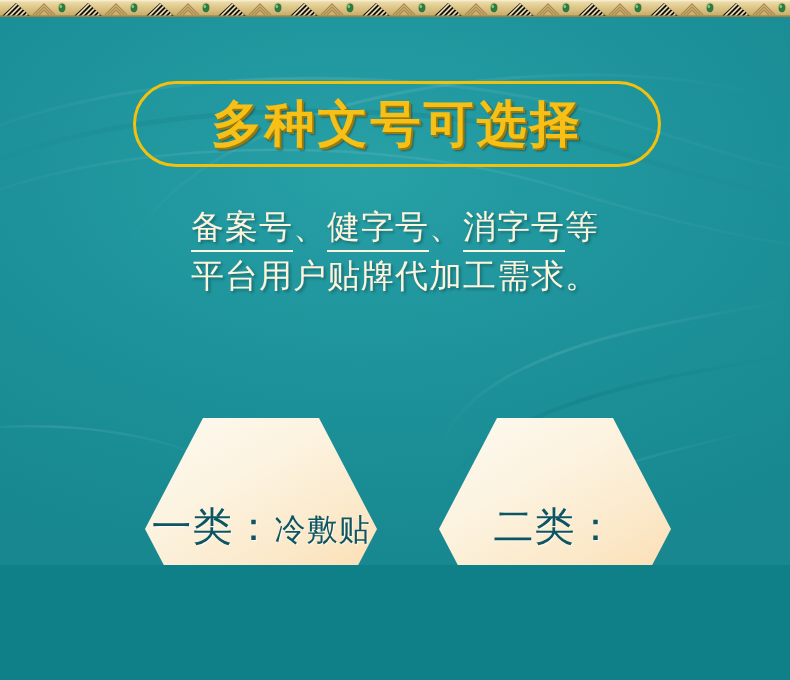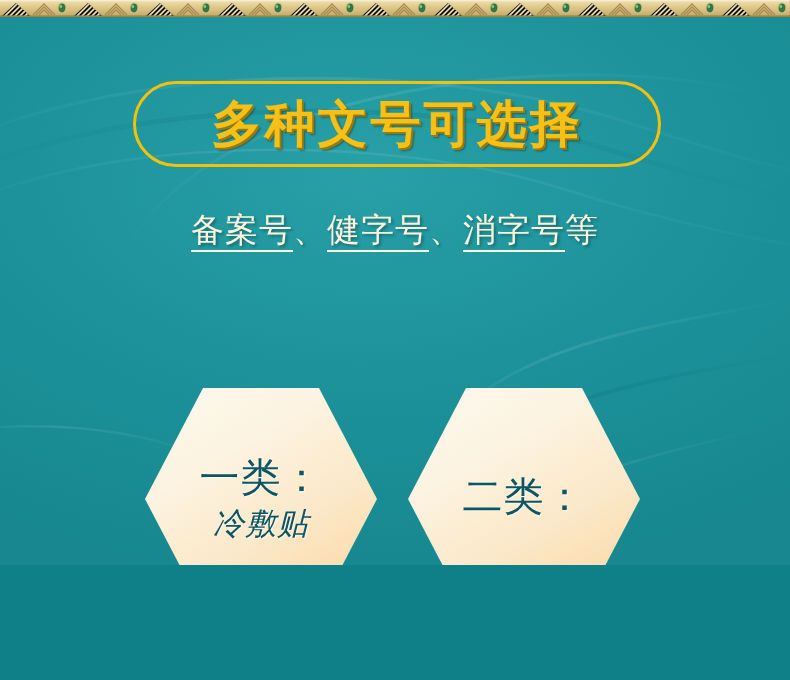--- a/index.html
+++ b/index.html
@@ -77,21 +77,21 @@
 
   
   .body-text {
     position: absolute;
     left: 0;
     top: 205px;
     width: 790px;
     z-index: 4;
     text-align: center;
     color: #fdf4dd;
-    font-family: Liberation Sans, sans-serif;
+    font-family: Liberation Mono, monospace;
     font-size: 33px;
     line-height: 49px;
     letter-spacing: 1px;
     text-shadow: 2px 2px 3px rgba(0,0,0,0.30);
   }
   .body-text .line { white-space: nowrap; }
   .uline {
     border-bottom: 2px solid #fdf4dd;
     padding-bottom: 2px;
   }
@@ -107,46 +107,46 @@
   }
   .hex {
     position: absolute;
     width: 232px;
     height: 222px;
     -webkit-clip-path: polygon(25% 0%, 75% 0%, 100% 50%, 75% 100%, 25% 100%, 0% 50%);
     clip-path: polygon(25% 0%, 75% 0%, 100% 50%, 75% 100%, 25% 100%, 0% 50%);
     background: linear-gradient(150deg, #fdfaf1 0%, #fcf3e0 32%, #fbe8c8 62%, #fbdcae 85%, #fad7a4 100%);
     filter: drop-shadow(4px 5px 5px rgba(0,0,0,0.30));
     display: flex;
-    flex-direction: column;
+    flex-direction: row;
     align-items: center;
     justify-content: center;
     box-sizing: border-box;
+    margin-top: 30px;
   }
   .hex.left  { left: 145px; }
-  .hex.right { left: 408px; }
+  .hex.right { left: 439px; }
 
   .hex-title {
     font-family: "DejaVu Serif", "Liberation Serif", serif;
     font-size: 40px;
     line-height: 1.05;
     color: #0d5561;
     letter-spacing: 1px;
     margin-bottom: 6px;
     text-shadow: 1px 1px 1px rgba(255,255,255,0.7);
   }
   .hex-sub {
     font-family: "DejaVu Serif", "Liberation Serif", serif;
     font-size: 31px;
     line-height: 38px;
     color: #0d5561;
     text-align: left;
     letter-spacing: 1px;
     text-shadow: 1px 1px 1px rgba(255,255,255,0.7);
-    font-style: italic;
   }
   .hex-sub div { white-space: nowrap; }
 </style>
 </head>
 <body>
 
 <div id="poster">
 
   <div class="waves">
     <svg viewBox="0 0 790 680" xmlns="http://www.w3.org/2000/svg" aria-hidden="true">
@@ -225,20 +225,21 @@
     </svg>
   </div>
 
   <div class="title-wrap">
     <div class="title-pill"></div>
     <div class="title-text">多种文号可选择</div>
   </div>
 
   <div class="body-text">
     <div class="line"><span class="uline">备案号</span><span>、</span><span class="uline">健字号</span><span>、</span><span class="uline">消字号</span><span>等</span></div>
+    <div class="line"><span>平台用户贴牌代加工需求。</span></div>
   </div>
 
   <div class="hex-row">
     <div class="hex left">
       <div class="hex-title">一类：</div>
       <div class="hex-sub">
         <div>冷敷贴</div>
       </div>
     </div>
     <div class="hex right">

